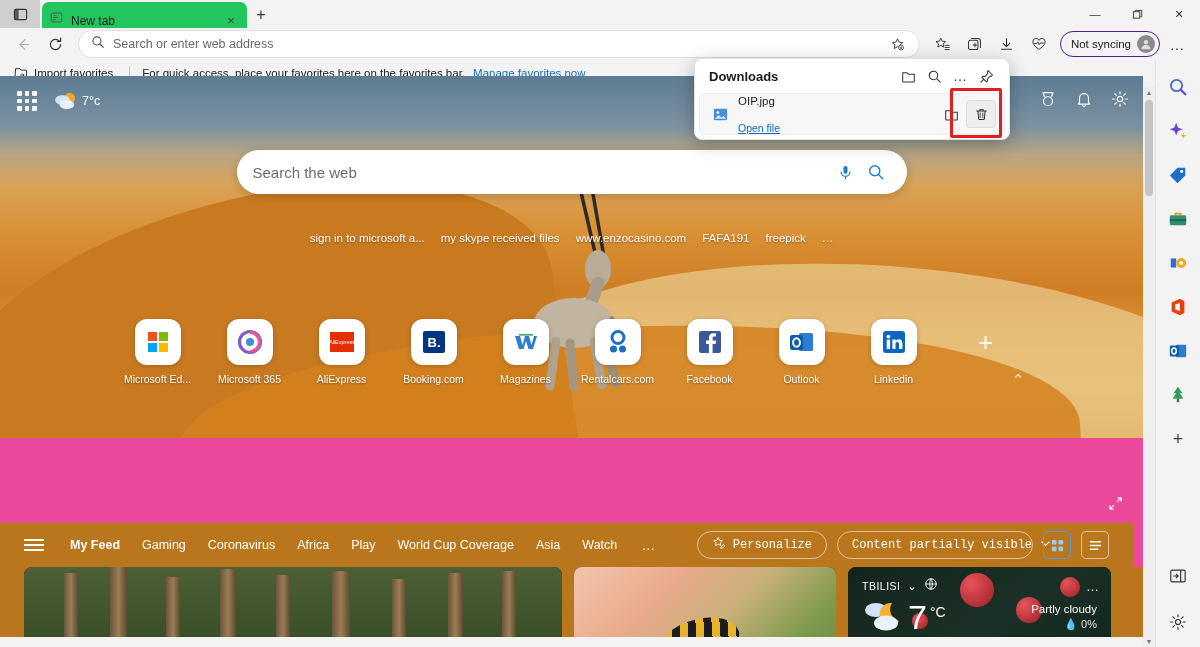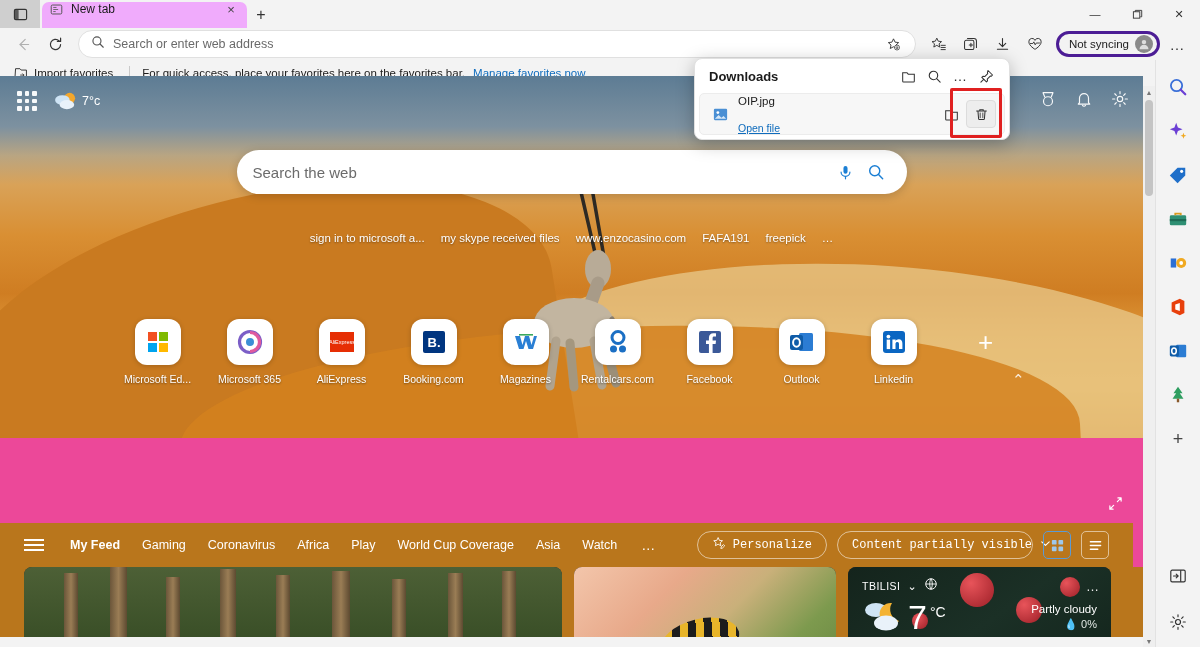--- a/index.html
+++ b/index.html
@@ -13,23 +13,23 @@
   
   .titlebar {
     position: absolute; top: 0; left: 0; width: 1200px; height: 28px;
     background: #f3f3f3; display: flex; align-items: flex-end;
   }
   .tab-strip-icon {
     width: 40px; height: 28px; display: flex; align-items: center; justify-content: center;
     background: #cfcfcf;
   }
   .tab {
-    display: flex; align-items: flex-start; gap: 8px;
+    display: flex; align-items: flex-end; gap: 8px;
     width: 205px; height: 26px; margin-left: 2px;
-    background: #f0abfc; border-radius: 7px 7px 0 0; padding: 0 8px;
+    background: #22c55e; border-radius: 7px 7px 0 0; padding: 0 8px;
     position: relative;
   }
   .tab-title { font-size: 12px; color: #1b1b1b; flex: 1; white-space: nowrap; overflow: hidden; }
   .tab-close { font-size: 13px; color: #444; width: 16px; text-align: center; cursor: pointer; }
   .newtab-btn { width: 28px; height: 26px; display: flex; align-items: center; justify-content: center;
     font-size: 16px; color: #333; cursor: pointer; }
   .wincontrols { position: absolute; right: 0; top: 0; display: flex; height: 28px; }
   .wc { width: 42px; height: 28px; display: flex; align-items: center; justify-content: center;
     font-size: 11px; color: #333; cursor: pointer; }
 
@@ -44,21 +44,21 @@
   }
   .tbtn.dim { color: #b0b0b0; }
   .omnibox {
     flex: 1; height: 28px; background: #ffffff; border-radius: 14px;
     display: flex; align-items: center; padding: 0 6px 0 12px; margin: 0 6px;
     border: 1px solid #e0e0e0; position: relative;
   }
   .omnibox .ph { font-size: 12.5px; color: #6a6a6a; margin-left: 8px; flex: 1; }
   .profile-pill {
     display: flex; align-items: center; gap: 6px; height: 26px; padding: 0 4px 0 10px;
-    border: 3px solid #4c1d95; border-radius: 13px; font-size: 11.5px; color: #222;
+    border: 1px solid #4c1d95; border-radius: 13px; font-size: 11.5px; color: #222;
     cursor: pointer; background: #f3f3f3; margin-left: 4px;
   }
   .avatar { width: 18px; height: 18px; border-radius: 50%; background: #8a8a8a;
     display: flex; align-items: center; justify-content: center; }
 
   
   .favbar {
     position: absolute; top: 60px; left: 0; width: 1200px; height: 26px;
     background: #f3f3f3; display: flex; align-items: center; padding: 0 10px; gap: 8px;
     font-size: 11.5px; color: #1b1b1b;

